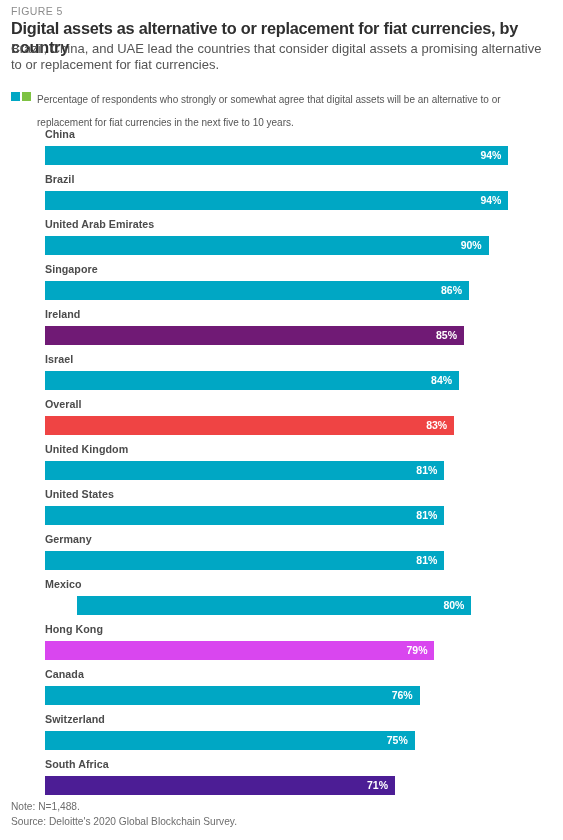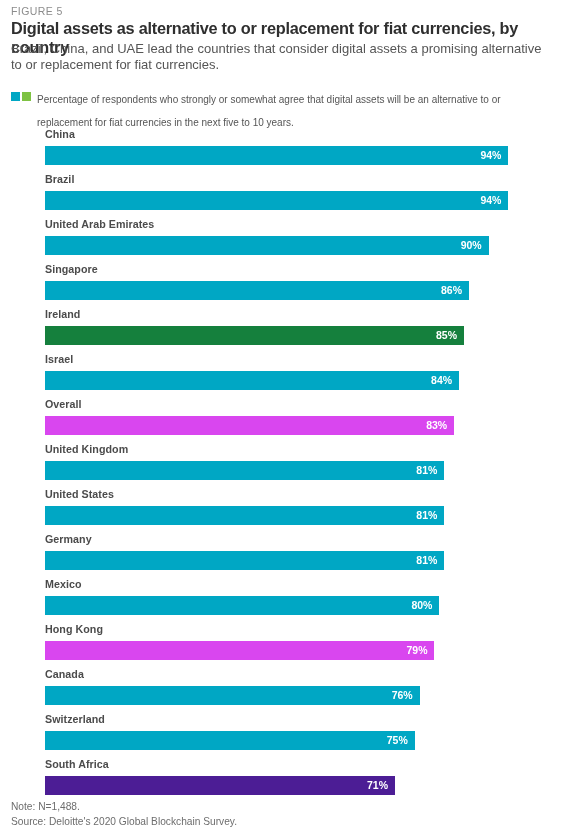--- a/index.html
+++ b/index.html
@@ -192,37 +192,37 @@
         <div class="bar-label">Singapore</div>
         <div class="bar-track">
           <div class="bar-fill" style="width: 423.98px; background: rgb(0, 167, 196);">
             <span class="bar-value">86%</span>
           </div>
         </div>
       </div>
       <div class="bar-row">
         <div class="bar-label">Ireland</div>
         <div class="bar-track">
-          <div class="bar-fill" style="width: 419.05px; background: #15803d;">
+          <div class="bar-fill" style="width: 419.05px; background: #701a75;">
             <span class="bar-value">85%</span>
           </div>
         </div>
       </div>
       <div class="bar-row">
         <div class="bar-label">Israel</div>
         <div class="bar-track">
           <div class="bar-fill" style="width: 414.12px; background: rgb(0, 167, 196);">
             <span class="bar-value">84%</span>
           </div>
         </div>
       </div>
       <div class="bar-row">
         <div class="bar-label">Overall</div>
         <div class="bar-track">
-          <div class="bar-fill highlight" style="width: 409.19px; background: #d946ef;">
+          <div class="bar-fill highlight" style="width: 409.19px; background: #ef4444;">
             <span class="bar-value">83%</span>
           </div>
         </div>
       </div>
       <div class="bar-row">
         <div class="bar-label">United Kingdom</div>
         <div class="bar-track">
           <div class="bar-fill" style="width: 399.33px; background: rgb(0, 167, 196);">
             <span class="bar-value">81%</span>
           </div>
@@ -240,21 +240,21 @@
         <div class="bar-label">Germany</div>
         <div class="bar-track">
           <div class="bar-fill" style="width: 399.33px; background: rgb(0, 167, 196);">
             <span class="bar-value">81%</span>
           </div>
         </div>
       </div>
       <div class="bar-row">
         <div class="bar-label">Mexico</div>
         <div class="bar-track">
-          <div class="bar-fill" style="width: 394.4px; background: rgb(0, 167, 196);">
+          <div class="bar-fill" style="width: 394.4px; background: rgb(0, 167, 196); margin-left: 32px;">
             <span class="bar-value">80%</span>
           </div>
         </div>
       </div>
       <div class="bar-row">
         <div class="bar-label">Hong Kong</div>
         <div class="bar-track">
           <div class="bar-fill" style="width: 389.47px; background: #d946ef;">
             <span class="bar-value">79%</span>
           </div>

